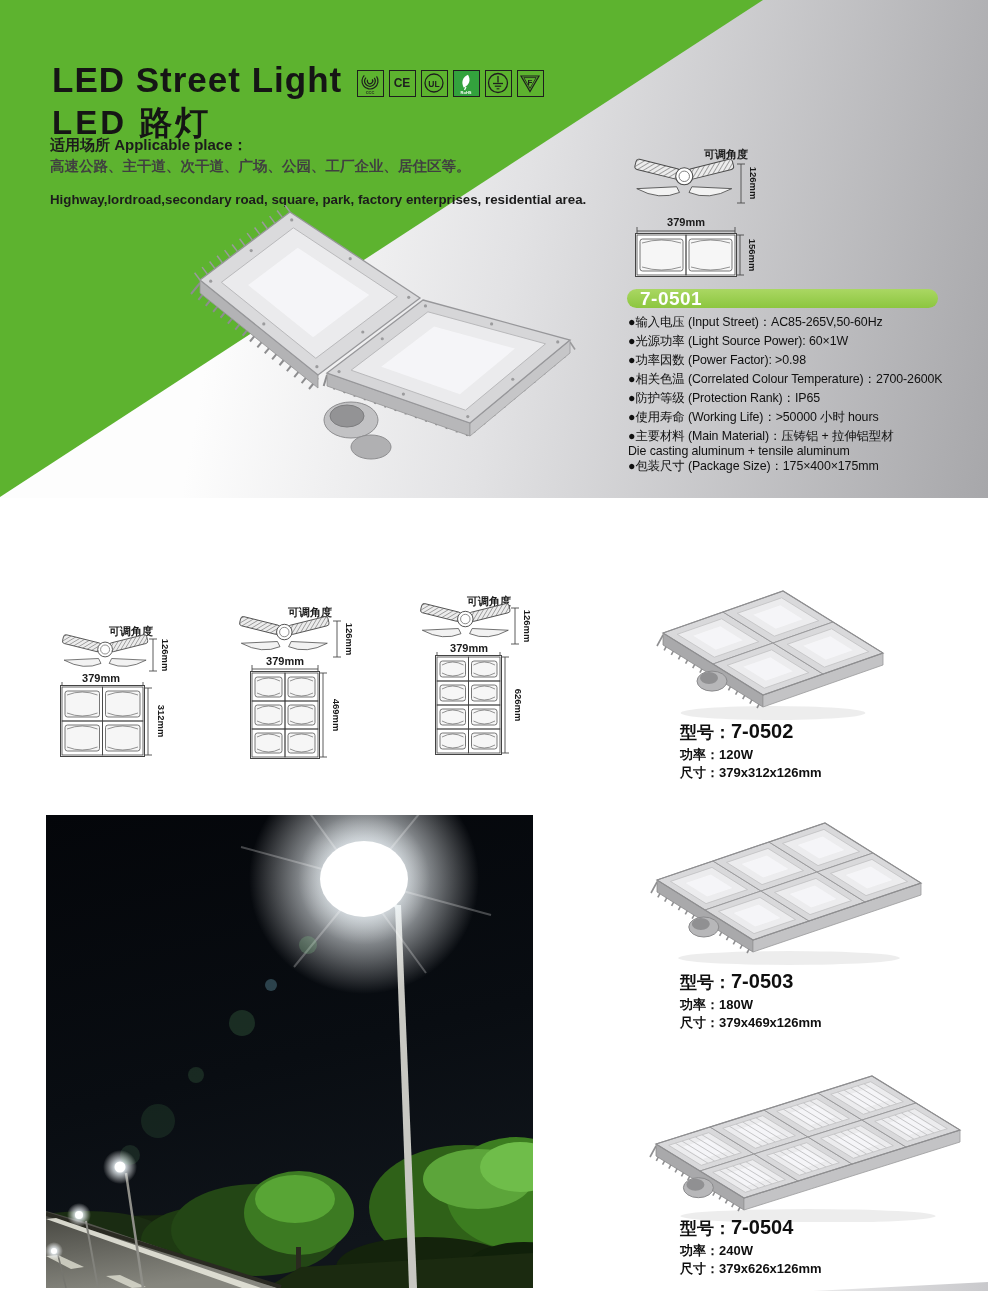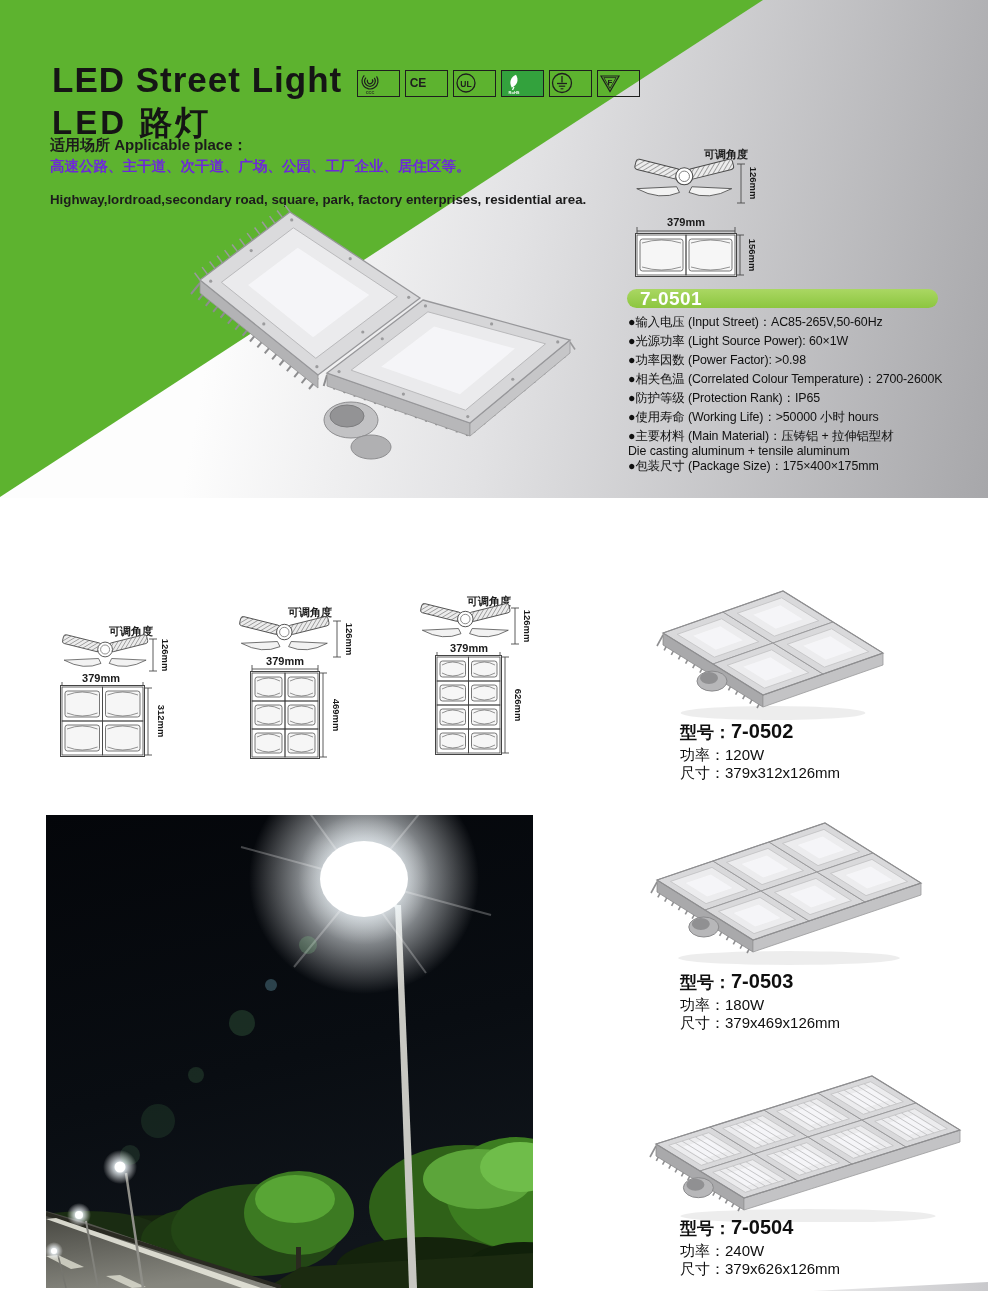--- a/index.html
+++ b/index.html
@@ -7,44 +7,44 @@
         font-family:"Liberation Sans","DejaVu Sans",sans-serif;color:#141414;}
 
   
   .topsec{position:absolute;left:0;top:0;width:988px;height:498px;
           background:linear-gradient(100deg,#fdfdfd 25%,#e2e2e4 52%,#a7a7aa 100%);}
   .green-tri{position:absolute;left:0;top:0;width:988px;height:498px;
              background:#5db32f;clip-path:polygon(0 0,763px 0,0 497px);}
   .t1{position:absolute;left:52px;top:60px;font-size:35px;font-weight:bold;letter-spacing:1px;color:#151515;white-space:nowrap;}
   .t2{position:absolute;left:52px;top:101px;font-size:33px;font-weight:bold;letter-spacing:3px;color:#151515;white-space:nowrap;}
   .certs{position:absolute;left:357px;top:70px;display:flex;gap:5px;}
-  .cert{width:43px;height:27px;border:1.6px solid #1e1e1e;box-sizing:border-box;background:transparent;}
+  .cert{width:27px;height:27px;border:1.6px solid #1e1e1e;box-sizing:border-box;background:transparent;}
   .cert.rohs{background:#33a23d;}
   .app-h{position:absolute;left:50px;top:136px;font-size:15px;font-weight:bold;color:#1c1c1c;white-space:nowrap;}
-  .app-zh{position:absolute;left:50px;top:157px;font-size:14.5px;font-weight:bold;color:#6d28d9;white-space:nowrap;}
+  .app-zh{position:absolute;left:50px;top:157px;font-size:14.5px;font-weight:bold;color:#404040;white-space:nowrap;}
   .app-en{position:absolute;left:50px;top:192px;font-size:13.3px;font-weight:bold;color:#1c1c1c;white-space:nowrap;}
 
   .banner{position:absolute;left:627px;top:289px;width:311px;height:19px;border-radius:10px;
           background:linear-gradient(180deg,#aad763,#8cc63f);color:#fff;font-size:19px;font-weight:bold;
           line-height:19px;padding-left:13px;box-sizing:border-box;letter-spacing:0.5px;}
   .specs{position:absolute;left:628px;top:314px;width:350px;}
   .spec{font-size:12.4px;color:#101010;height:19px;white-space:nowrap;letter-spacing:-0.1px;}
   .spec.cont{height:14px;margin-top:-3px;}
 
   
   .dwg,.pimg,.herosvg,.photosvg{position:absolute;}
   .dlabel{font-size:11px;font-weight:bold;fill:#1a1a1a;font-family:"Liberation Sans","DejaVu Sans",sans-serif;}
   .dtext{font-size:9.5px;font-weight:bold;fill:#1a1a1a;font-family:"Liberation Sans","DejaVu Sans",sans-serif;}
   .dim{stroke:#4a4a4a;stroke-width:0.9;}
 
   
   .ptext{position:absolute;white-space:nowrap;}
   .model-line{font-size:20px;font-weight:bold;color:#0f0f0f;line-height:26px;}
   .model-line .lbl{font-size:17px;}
-  .info-line{font-size:15px;font-weight:normal;color:#0f0f0f;line-height:18px;}
+  .info-line{font-size:13px;font-weight:bold;color:#0f0f0f;line-height:18px;}
 
   .bottom-wedge{position:absolute;right:0;bottom:0;width:175px;height:9px;
                 background:linear-gradient(to right,#e9e9ea,#c9c9cc);
                 clip-path:polygon(100% 0,100% 100%,0 100%);}
 </style>
 </head>
 <body>
 
 <div class="page">
 

